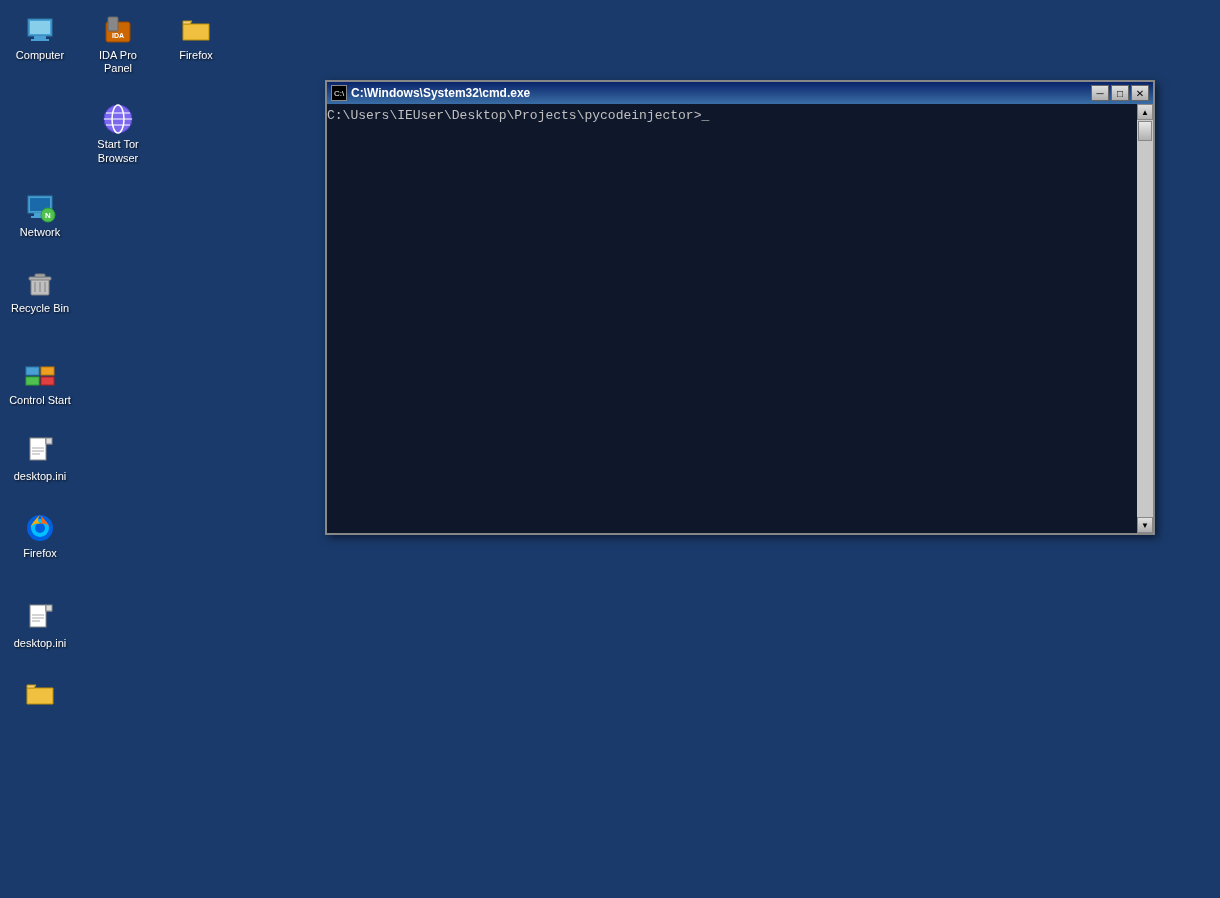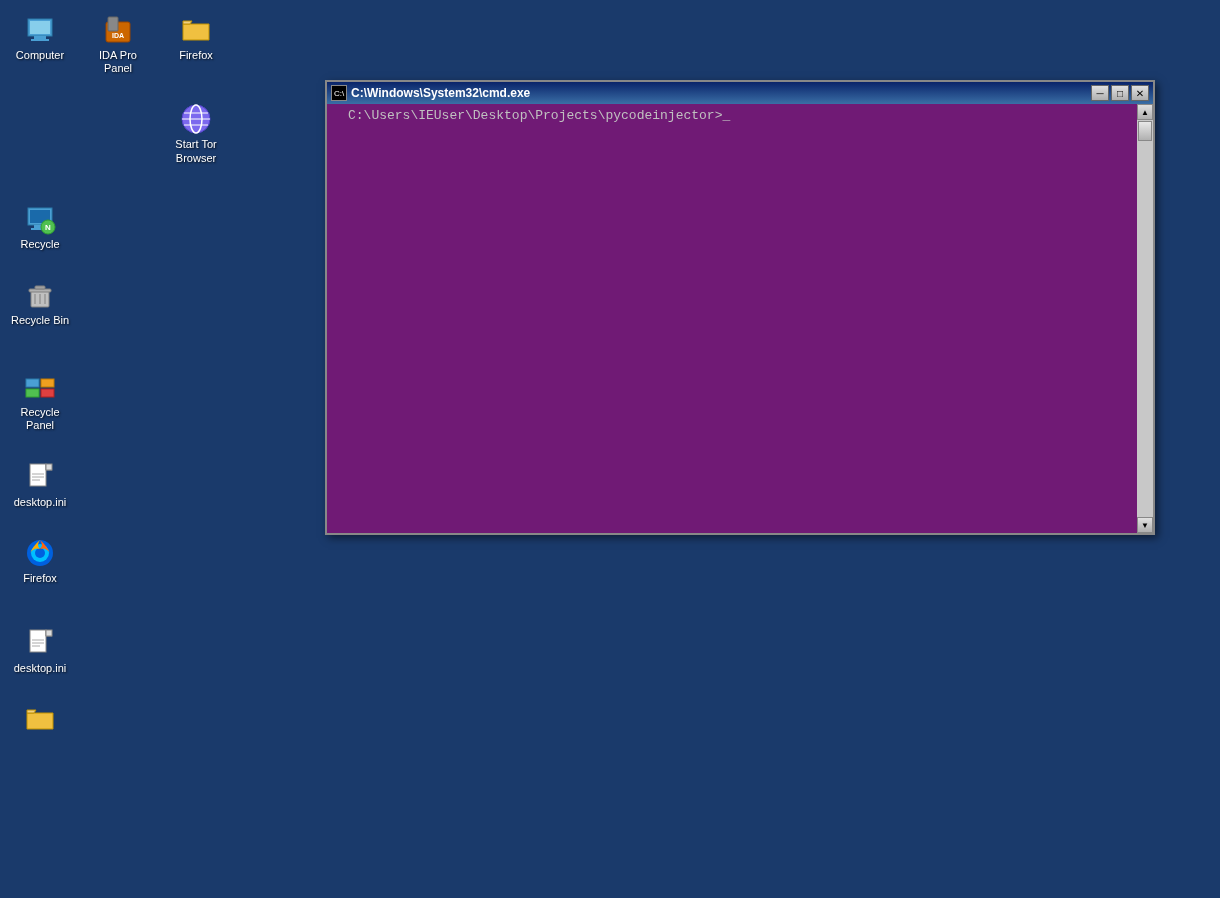--- a/index.html
+++ b/index.html
@@ -133,25 +133,25 @@
 
     .cmd-body {
       display: flex;
       flex: 1;
       background: #000;
       overflow: hidden;
     }
 
     .cmd-content {
       flex: 1;
-      background: #701a75;
+      background: #0f172a;
       color: #c0c0c0;
       font-family: 'Courier New', Courier, monospace;
       font-size: 13px;
-      padding: 4px 21px;
+      padding: 4px 0;
       overflow: hidden;
     }
 
     .cmd-scrollbar {
       width: 16px;
       background: #c0c0c0;
       display: flex;
       flex-direction: column;
       align-items: center;
       flex-shrink: 0;
@@ -223,21 +223,21 @@
         <div class="icon-img">
           <svg width="32" height="32" viewBox="0 0 32 32">
             <path d="M3 10 L3 26 L29 26 L29 10 Z" fill="#f0c040" stroke="#c09000" stroke-width="1"></path>
             <path d="M3 10 L10 10 L12 7 L3 7 Z" fill="#f0d080" stroke="#c09000" stroke-width="1"></path>
           </svg>
         </div>
         <span class="icon-label">Firefox</span>
       </div>
     </div>
 
-    <div style="display:flex; flex-direction:row; gap:8px; margin-bottom:20px;justify-content:space-between;">
+    <div style="display:flex; flex-direction:row; gap:8px; margin-bottom:8px;">
       <div style="width:70px;"></div>
       <div class="desktop-icon">
         <div class="icon-img">
           <svg width="32" height="32" viewBox="0 0 32 32">
             <circle cx="16" cy="16" r="14" fill="#7b68ee" stroke="#5544cc" stroke-width="1"></circle>
             <ellipse cx="16" cy="16" rx="6" ry="14" fill="none" stroke="white" stroke-width="1.5"></ellipse>
             <line x1="2" y1="16" x2="30" y2="16" stroke="white" stroke-width="1"></line>
             <line x1="4" y1="10" x2="28" y2="10" stroke="white" stroke-width="1"></line>
             <line x1="4" y1="22" x2="28" y2="22" stroke="white" stroke-width="1"></line>
           </svg>
@@ -251,21 +251,21 @@
         <div class="icon-img">
           <svg width="32" height="32" viewBox="0 0 32 32">
             <rect x="4" y="5" width="24" height="17" fill="#4a9fd4" stroke="#2a7aaa" stroke-width="1"></rect>
             <rect x="6" y="7" width="20" height="13" fill="#1a6aaa"></rect>
             <rect x="10" y="22" width="12" height="3" fill="#4a9fd4"></rect>
             <rect x="7" y="25" width="18" height="2" fill="#4a9fd4"></rect>
             <circle cx="24" cy="24" r="7" fill="#50c050" stroke="#30a030" stroke-width="1"></circle>
             <text x="21" y="27" fill="white" font-size="8" font-family="Arial" font-weight="bold">N</text>
           </svg>
         </div>
-        <span class="icon-label">Recycle</span>
+        <span class="icon-label">Network</span>
       </div>
 
     </div>
 
     <div style="display:flex; flex-direction:row; gap:8px; margin-bottom:26px;">
       <div class="desktop-icon">
         <div class="icon-img">
           <svg width="32" height="32" viewBox="0 0 32 32">
             <rect x="7" y="12" width="18" height="16" rx="1" fill="#c0c0c0" stroke="#808080" stroke-width="1"></rect>
             <rect x="5" y="10" width="22" height="3" rx="1" fill="#b0b0b0" stroke="#808080" stroke-width="1"></rect>
@@ -280,21 +280,21 @@
     <div style="display:flex; flex-direction:row; gap:8px; margin-bottom:10px;">
       <div class="desktop-icon">
         <div class="icon-img">
           <svg width="32" height="32" viewBox="0 0 32 32">
             <rect x="2" y="8" width="13" height="8" fill="#4a9fd4" stroke="#2a7aaa" stroke-width="1"></rect>
             <rect x="17" y="8" width="13" height="8" fill="#f0a020" stroke="#c07800" stroke-width="1"></rect>
             <rect x="2" y="18" width="13" height="8" fill="#50c050" stroke="#30a030" stroke-width="1"></rect>
             <rect x="17" y="18" width="13" height="8" fill="#e04040" stroke="#b02020" stroke-width="1"></rect>
           </svg>
         </div>
-        <span class="icon-label">Recycle Panel</span>
+        <span class="icon-label">Control Start</span>
       </div>
     </div>
 
     <div style="display:flex; flex-direction:row; gap:8px; margin-bottom:10px;">
       <div class="desktop-icon">
         <div class="icon-img">
           <svg width="32" height="32" viewBox="0 0 32 32">
             <rect x="6" y="3" width="16" height="22" fill="white" stroke="#888" stroke-width="1"></rect>
             <polygon points="22,3 28,9 22,9" fill="#bbb" stroke="#888" stroke-width="1"></polygon>
             <rect x="22" y="3" width="6" height="6" fill="#ddd" stroke="#888" stroke-width="1"></rect>

